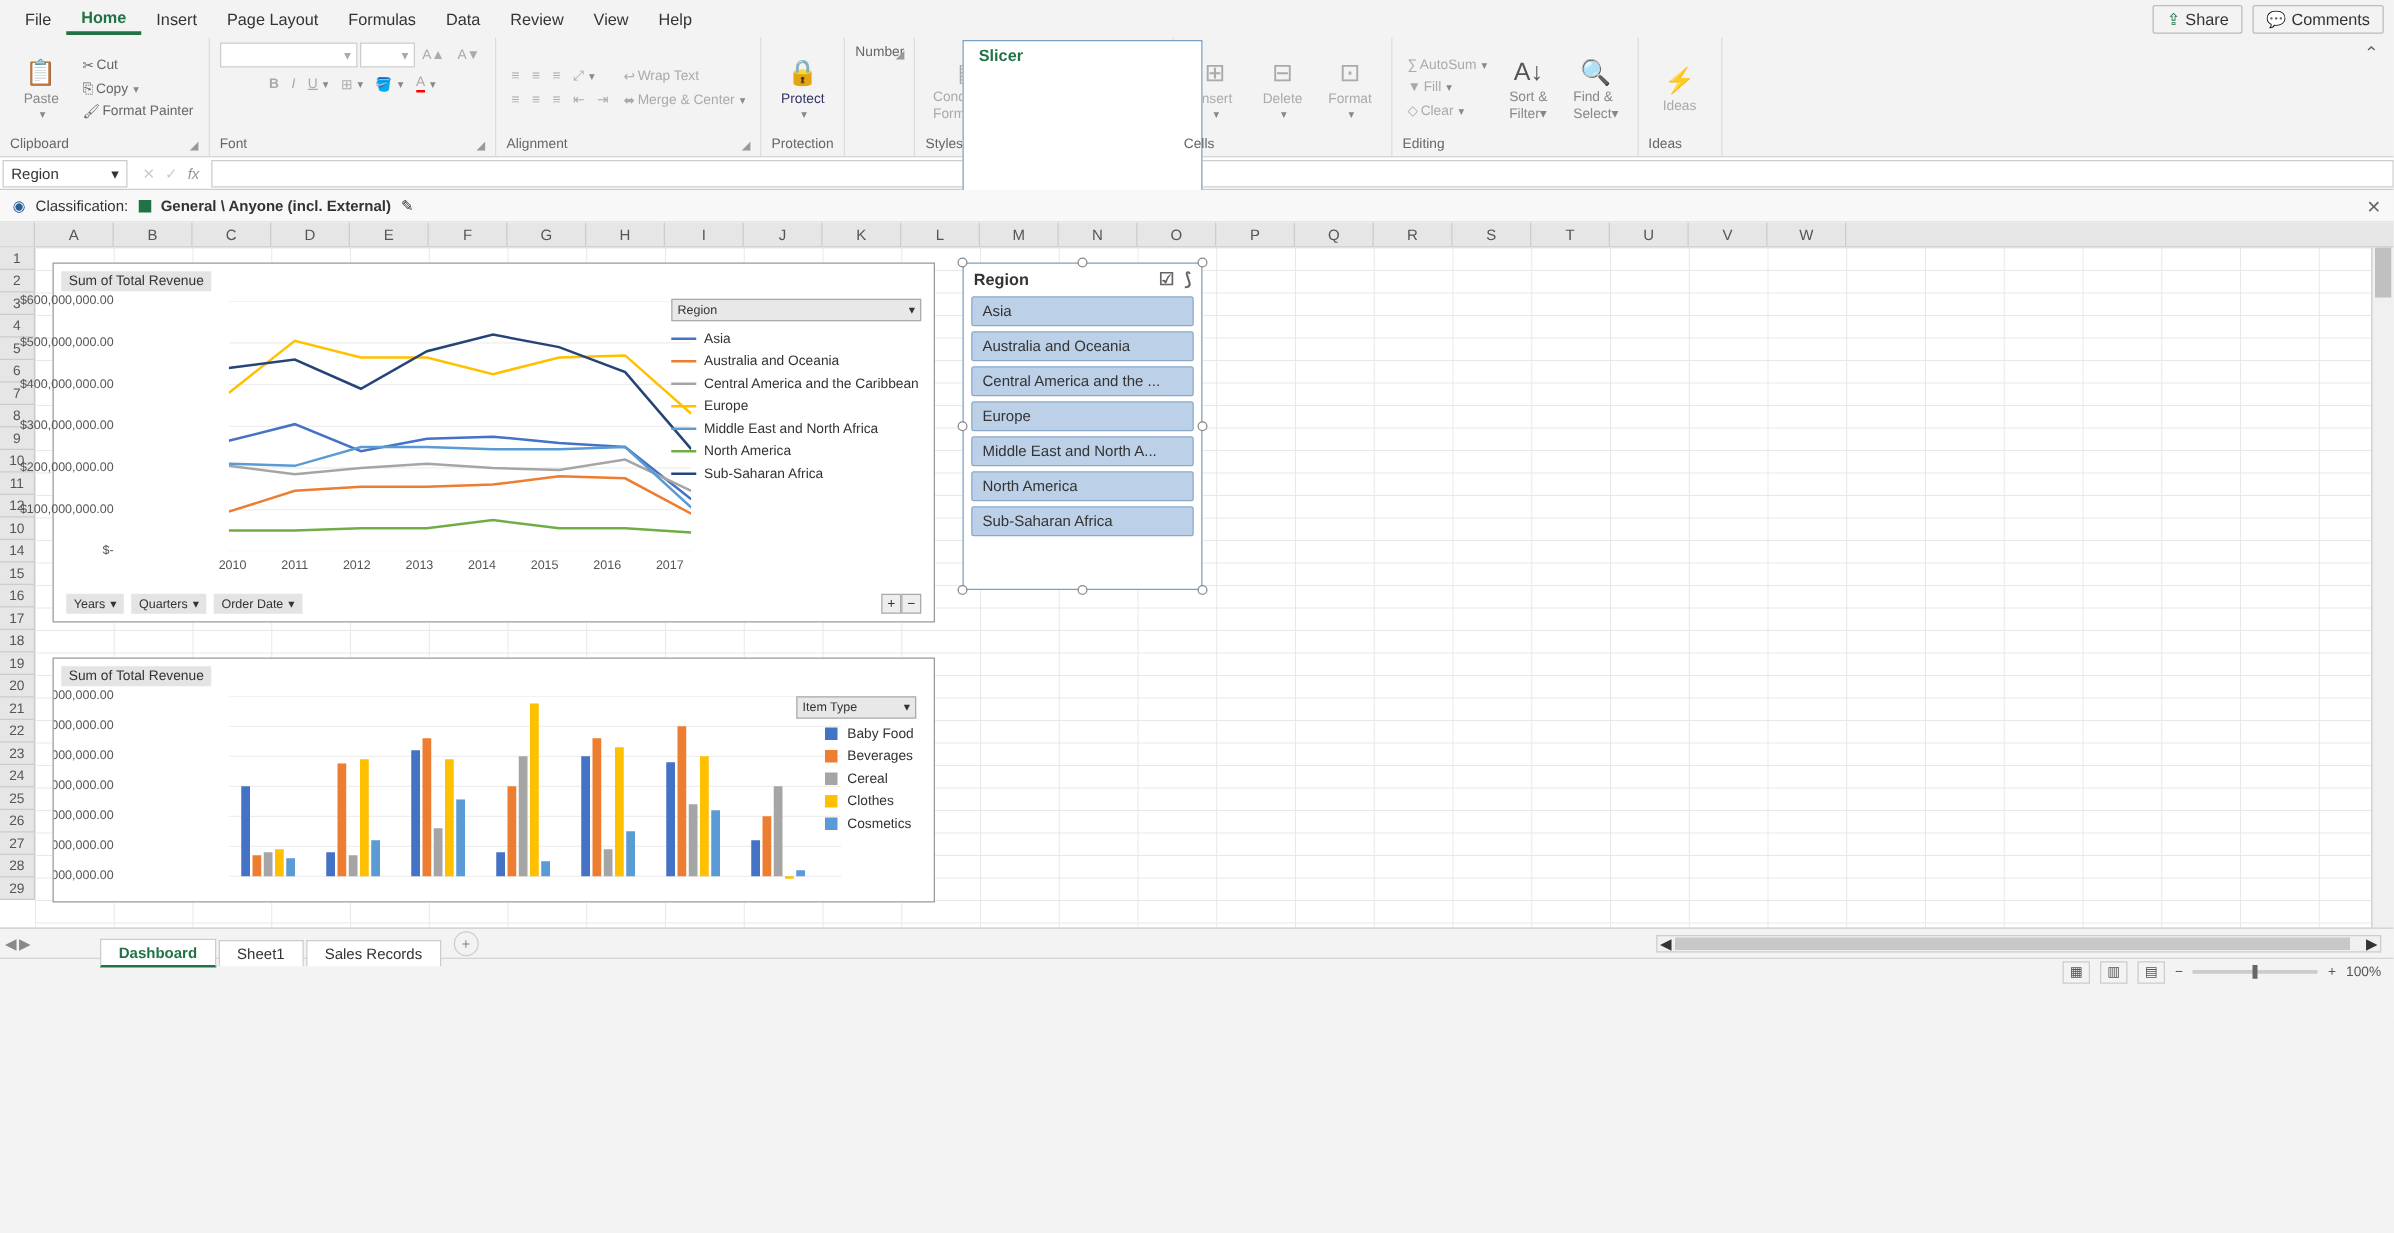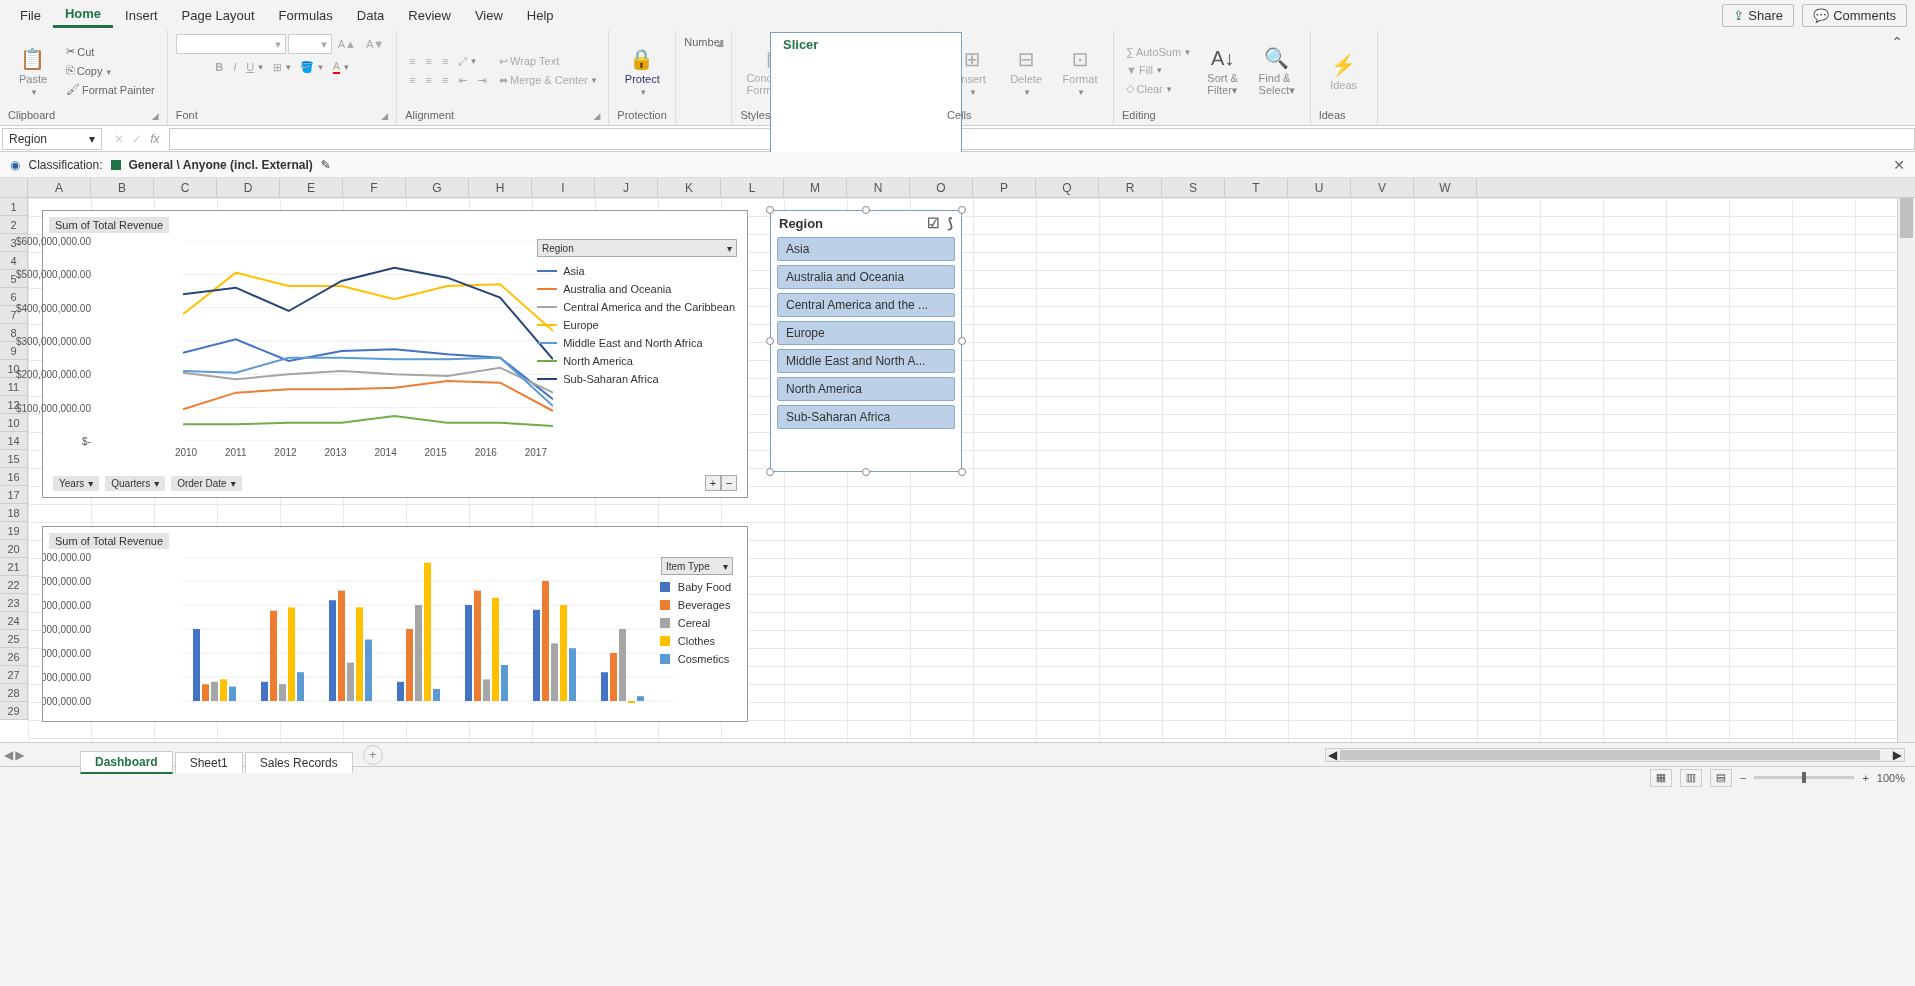--- a/index.html
+++ b/index.html
@@ -76,21 +76,21 @@
 .sel-handle { position: absolute; width: 8px; height: 8px; background: #fff; border: 1px solid #888; border-radius: 50%; }
 
 
 .chart2 { left: 42px; top: 348px; width: 706px; height: 196px; overflow: hidden; }
 .chart2 .yaxis2 { position: absolute; left: 52px; top: 30px; font-size: 10px; color: #555; }
 .chart2 .ylab2 { position: absolute; right: 4px; transform: translateY(-50%); }
 .chart2 svg { position: absolute; left: 140px; top: 30px; width: 490px; height: 160px; }
 .chart2 .legend2 { position: absolute; right: 16px; top: 54px; font-size: 11px; }
 .chart2 .legend2 .leg { display: flex; align-items: center; gap: 8px; margin-bottom: 6px; }
 .chart2 .legend2 .sw2 { width: 10px; height: 10px; }
-.chart2 .field-combo2 { position: absolute; right: 14px; top: 30px; width: 72px; height: 18px; background: #e8e8e8; border: 1px solid #aaa; font-size: 10px; padding: 0 4px; display: flex; justify-content: space-between; align-items: center; }
+.chart2 .field-combo2 { position: absolute; right: 14px; top: 30px; width: 96px; height: 18px; background: #e8e8e8; border: 1px solid #aaa; font-size: 10px; padding: 0 4px; display: flex; justify-content: space-between; align-items: center; }
 
 
 .sheet-tabs { background: #f3f3f3; border-top: 1px solid #ccc; height: 24px; display: flex; align-items: center; padding-left: 30px; position: relative; }
 .sheet-tabs .navbtns { position: absolute; left: 4px; display: flex; gap: 2px; color: #888; }
 .sheet-tabs .stab { padding: 3px 14px; border: 1px solid #ccc; border-bottom: none; background: #fff; font-size: 12px; margin-right: 2px; margin-top: 16px; }
 .sheet-tabs .stab.active { font-weight: 600; color: #217346; border-bottom: 2px solid #217346; }
 .sheet-tabs .addtab { width: 20px; height: 20px; border: 1px solid #ccc; border-radius: 50%; text-align: center; line-height: 18px; margin-left: 8px; color: #888; }
 .sheet-tabs .hscroll-area { position: absolute; right: 10px; width: 580px; height: 14px; background: #f0f0f0; border: 1px solid #ccc; display: flex; align-items: center; }
 .sheet-tabs .hscroll-area .hthumb { width: 540px; height: 10px; background: #c8c8c8; margin-left: 14px; }
 

